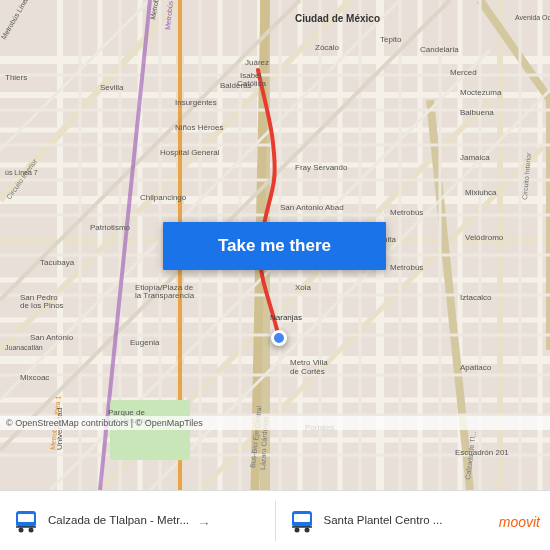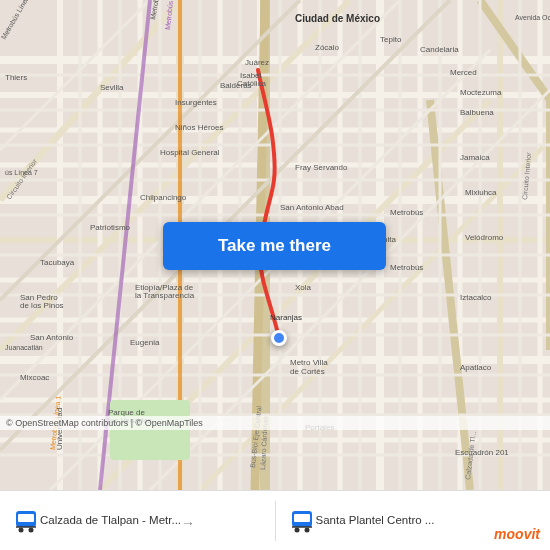--- a/index.html
+++ b/index.html
@@ -29,21 +29,21 @@
     
     .take-me-there-btn {
       position: absolute;
       top: 222px;
       left: 163px;
       width: 223px;
       height: 48px;
       background: #1a73e8;
       color: white;
       border: none;
-      border-radius: 6px;
+      border-radius: 1px;
       font-size: 17px;
       font-weight: bold;
       cursor: pointer;
       display: flex;
       align-items: center;
       justify-content: center;
       box-shadow: 0 2px 8px rgba(0,0,0,0.3);
     }
 
     
@@ -71,20 +71,21 @@
       display: flex;
       align-items: center;
       border-top: 1px solid #ddd;
     }
 
     .bottom-left, .bottom-right {
       flex: 1;
       display: flex;
       align-items: center;
       padding: 0 12px;
+      gap: 8px;
       overflow: hidden;
     }
 
     .bottom-divider {
       width: 1px;
       height: 40px;
       background: #ddd;
     }
 
     .route-icon {
@@ -314,14 +315,14 @@
     <svg class="route-icon" viewBox="0 0 28 28" xmlns="http://www.w3.org/2000/svg">
       <rect x="4" y="4" width="20" height="16" rx="3" fill="#1a73e8"></rect>
       <rect x="6" y="7" width="16" height="8" rx="1" fill="white"></rect>
       <circle cx="9" cy="23" r="2.5" fill="#333"></circle>
       <circle cx="19" cy="23" r="2.5" fill="#333"></circle>
       <line x1="4" y1="20" x2="24" y2="20" stroke="#333" stroke-width="1.5"></line>
     </svg>
     <span class="route-text">Santa Plantel Centro ...</span>
   </div>
 
-  <div style="position:absolute; right:10px; bottom:8px; font-size:14px; font-weight:bold; font-style:italic; color:#f26419;">moovit</div>
+  <div style="position:absolute; right:10px; bottom:20px; font-size:14px; font-weight:normal; font-style:italic; color:#f26419;">moovit</div>
 </div>
 
 </body></html>

